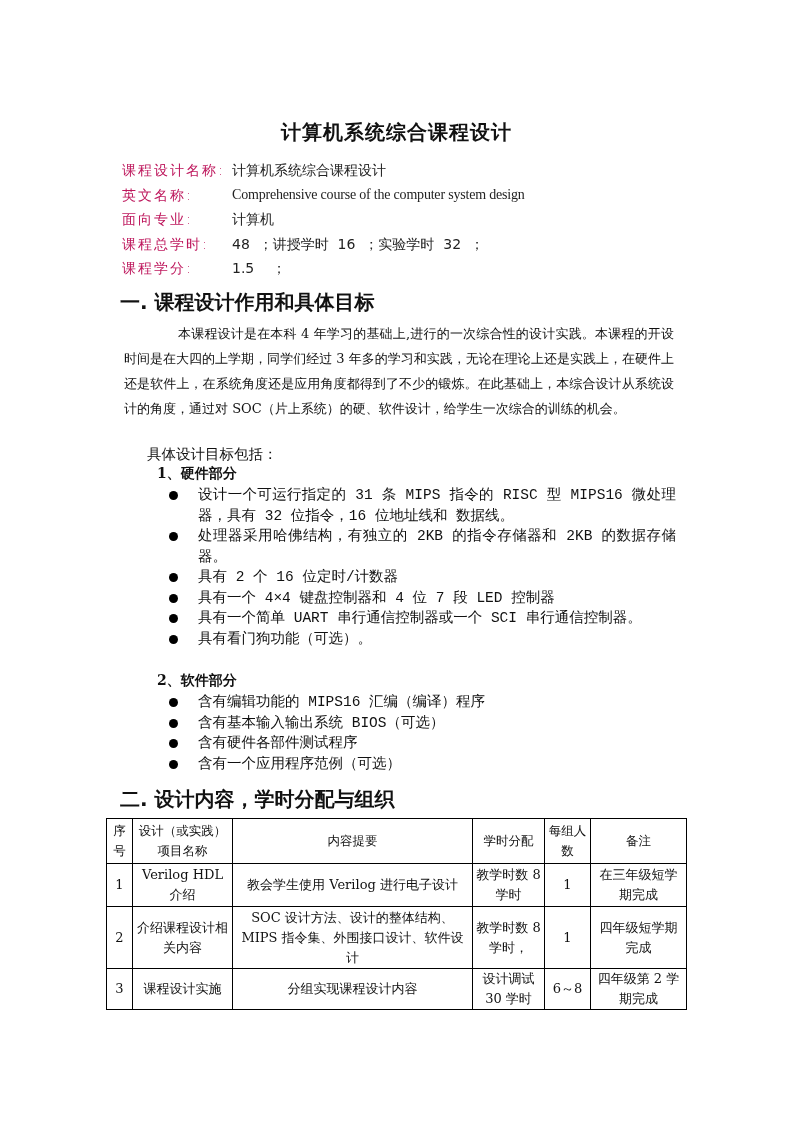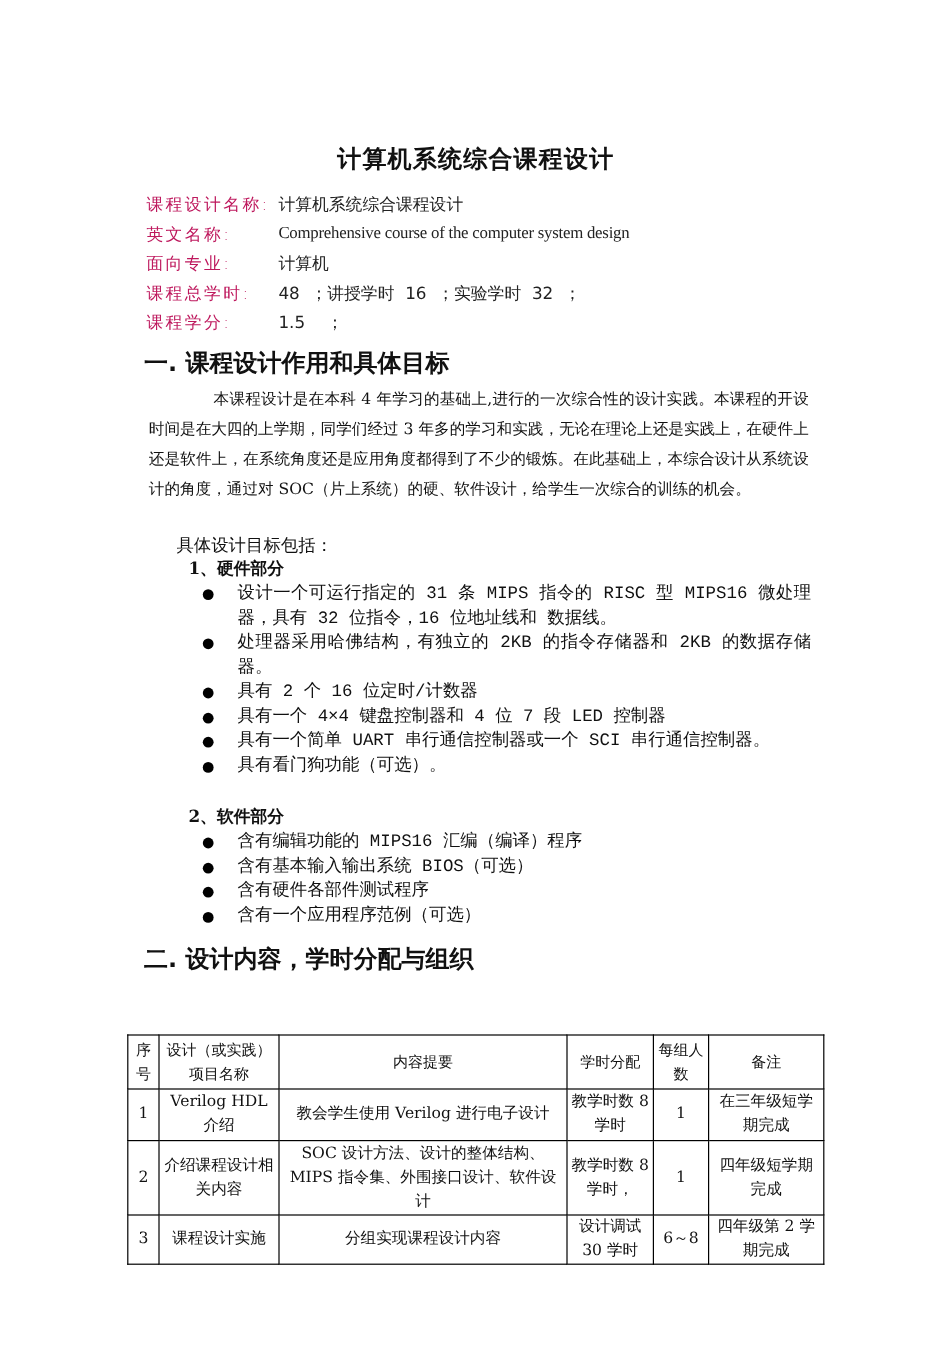--- a/index.html
+++ b/index.html
@@ -18,21 +18,21 @@
   .para { position: absolute; left: 124px; width: 550px; font-size: 13px; line-height: 25px;
           text-align: justify; text-indent: 54px; }
   .line { font-size: 14.5px; text-align: center; }
   .sub { left: 157px; font-size: 14px; font-weight: bold; }
   .bullet-list { position: absolute; left: 166px; width: 510px; margin: 0; padding: 0; list-style: none; }
   .bullet-list li { position: relative; padding-left: 32px; font-size: 14.5px; line-height: 20.5px;
                     text-align: justify; font-family: Liberation Mono, monospace; }
   .bullet-list li .dot { position: absolute; left: 3px; top: 6px; width: 9px; height: 9px;
                          background: #000; border-radius: 50%; }
   table.plan { position: absolute; left: 106px; top: 818px; border-collapse: collapse;
-               font-size: 13px; margin-top: 44px; }
+               font-size: 13px; }
   table.plan td, table.plan th { border: 1.2px solid #000; text-align: center; vertical-align: middle;
                padding: 0 3px; line-height: 20px; font-weight: normal; }
   table.plan th { font-family: "DejaVu Sans", "Liberation Sans", sans-serif; font-size: 12.5px; }
 </style>
 </head>
 <body>
 
 <div class="abs title">计算机系统综合课程设计</div>
 
 <div>

